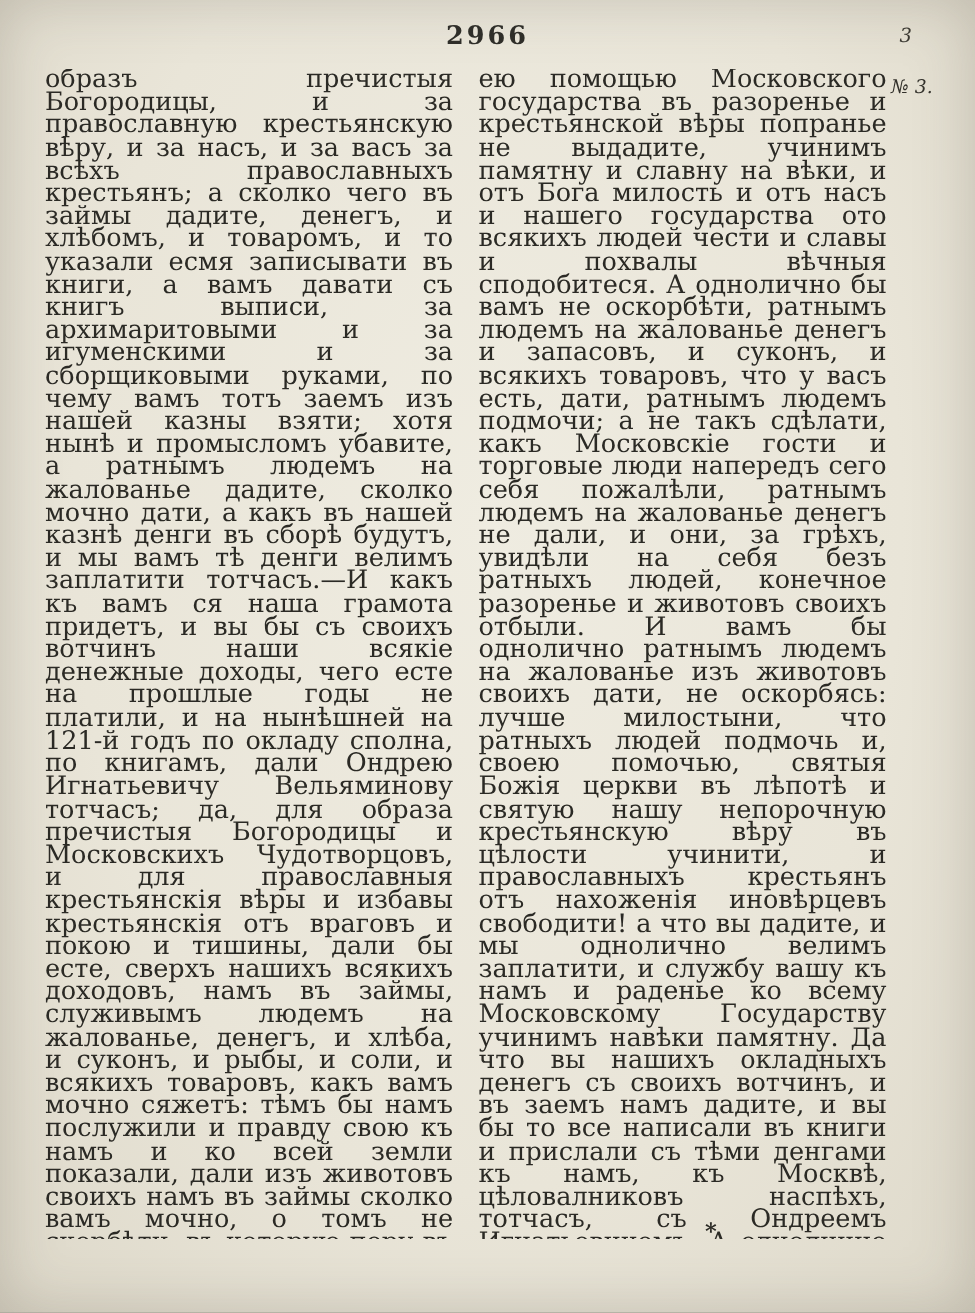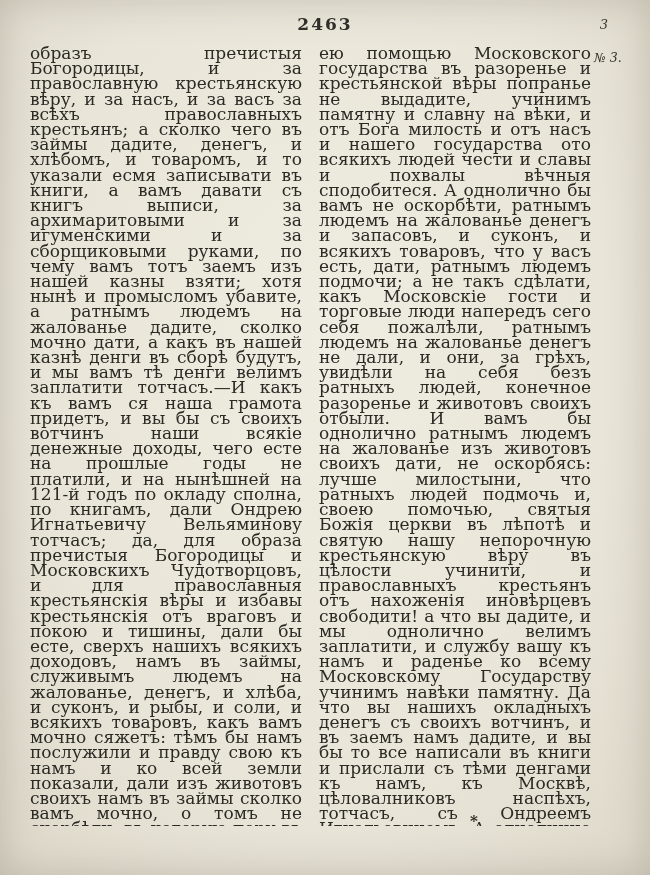--- a/index.html
+++ b/index.html
@@ -82,21 +82,21 @@
     font-weight: bold;
     color: #2b2a25;
   }
 </style>
 </head>
 <body>
 
 <div class="page">
 
   <div class="page-header">
-    <div class="year-heading">2463</div>
+    <div class="year-heading">2966</div>
     <div class="page-number">3</div>
   </div>
 
   <div class="margin-note">№ 3.</div>
 
   <div class="columns">
     <div class="text-column">образъ пречистыя Богородицы, и за православную крестьянскую вѣру, и за насъ, и за васъ за всѣхъ православныхъ крестьянъ; а сколко чего въ займы дадите, денегъ, и хлѣбомъ, и товаромъ, и то указали есмя записывати въ книги, а вамъ давати съ книгъ выписи, за архимаритовыми и за игуменскими и за сборщиковыми руками, по чему вамъ тотъ заемъ изъ нашей казны взяти; хотя нынѣ и промысломъ убавите, а ратнымъ людемъ на жалованье дадите, сколко мочно дати, а какъ въ нашей казнѣ денги въ сборѣ будутъ, и мы вамъ тѣ денги велимъ заплатити тотчасъ.—И какъ къ вамъ ся наша грамота придетъ, и вы бы съ своихъ вотчинъ наши всякіе денежные доходы, чего есте на прошлые годы не платили, и на нынѣшней на 121-й годъ по окладу сполна, по книгамъ, дали Ондрею Игнатьевичу Вельяминову тотчасъ; да, для образа пречистыя Богородицы и Московскихъ Чудотворцовъ, и для православныя крестьянскія вѣры и избавы крестьянскія отъ враговъ и покою и тишины, дали бы есте, сверхъ нашихъ всякихъ доходовъ, намъ въ займы, служивымъ людемъ на жалованье, денегъ, и хлѣба, и суконъ, и рыбы, и соли, и всякихъ товаровъ, какъ вамъ мочно сяжетъ: тѣмъ бы намъ послужили и правду свою къ намъ и ко всей земли показали, дали изъ животовъ своихъ намъ въ займы сколко вамъ мочно, о томъ не скорбѣти, въ которую пору въ нашей казнѣ денгами и хлѣбомъ скудно, въ тѣ бы поры намъ въ займы дали, хоти бъ нынѣ и промысломъ своихъ убавили, а денгами и хлѣбомъ и всякими товары насъ ссудили; а намъ дати жалованье и кормъ ратнымъ людемъ, которые за образъ пречистыя Богородицы и за православную крестьянскую вѣру, и за насъ и за всѣхъ православныхъ крестьянъ головы свои кладутъ; а мы вамъ тѣ денги, что вы, собравъ съ себя, намъ дадите, велимъ заплатити изъ нашія казны тотчасъ, безъ всякого переводу; и служба ваша къ намъ и раденье ко всей земли, что вы нынѣ дадите и ратныхъ людей скудныхъ не учините, и сво-</div>
     <div class="text-column">ею помощью Московского государства въ разоренье и крестьянской вѣры попранье не выдадите, учинимъ памятну и славну на вѣки, и отъ Бога милость и отъ насъ и нашего государства ото всякихъ людей чести и славы и похвалы вѣчныя сподобитеся. А однолично бы вамъ не оскорбѣти, ратнымъ людемъ на жалованье денегъ и запасовъ, и суконъ, и всякихъ товаровъ, что у васъ есть, дати, ратнымъ людемъ подмочи; а не такъ сдѣлати, какъ Московскіе гости и торговые люди напередъ сего себя пожалѣли, ратнымъ людемъ на жалованье денегъ не дали, и они, за грѣхъ, увидѣли на себя безъ ратныхъ людей, конечное разоренье и животовъ своихъ отбыли. И вамъ бы однолично ратнымъ людемъ на жалованье изъ животовъ своихъ дати, не оскорбясь: лучше милостыни, что ратныхъ людей подмочь и, своею помочью, святыя Божія церкви въ лѣпотѣ и святую нашу непорочную крестьянскую вѣру въ цѣлости учинити, и православныхъ крестьянъ отъ нахоженія иновѣрцевъ свободити! а что вы дадите, и мы однолично велимъ заплатити, и службу вашу къ намъ и раденье ко всему Московскому Государству учинимъ навѣки памятну. Да что вы нашихъ окладныхъ денегъ съ своихъ вотчинъ, и въ заемъ намъ дадите, и вы бы то все написали въ книги и прислали съ тѣми денгами къ намъ, къ Москвѣ, цѣловалниковъ наспѣхъ, тотчасъ, съ Ондреемъ Игнатьевичемъ. А однолично бы вамъ первоначальная своя служба къ намъ и ко всей земли показати, съ своихъ вотчинъ всякіе наши денежные доходы на прошлые годы, чего вы не платили, и на нынѣшней на 121-й годъ по окладу сполна, опричь тѣхъ денегъ и хлѣбныхъ запасовъ, что велѣно послати въ Сибирскіе городы, Ондрею Игнатьевичу дати тотчасъ; да и своихъ денегъ, и хлѣба, и товаровъ, что пригодится ратнымъ людемъ дати, какъ изъ васъ кому мочно, намъ въ займы дати же; а мы однолично тѣ денги, что въ займы дадите, велимъ заплатити изъ нашія казны безъ всякого мочанья. А будетъ вы въ</div>
   </div>
 

